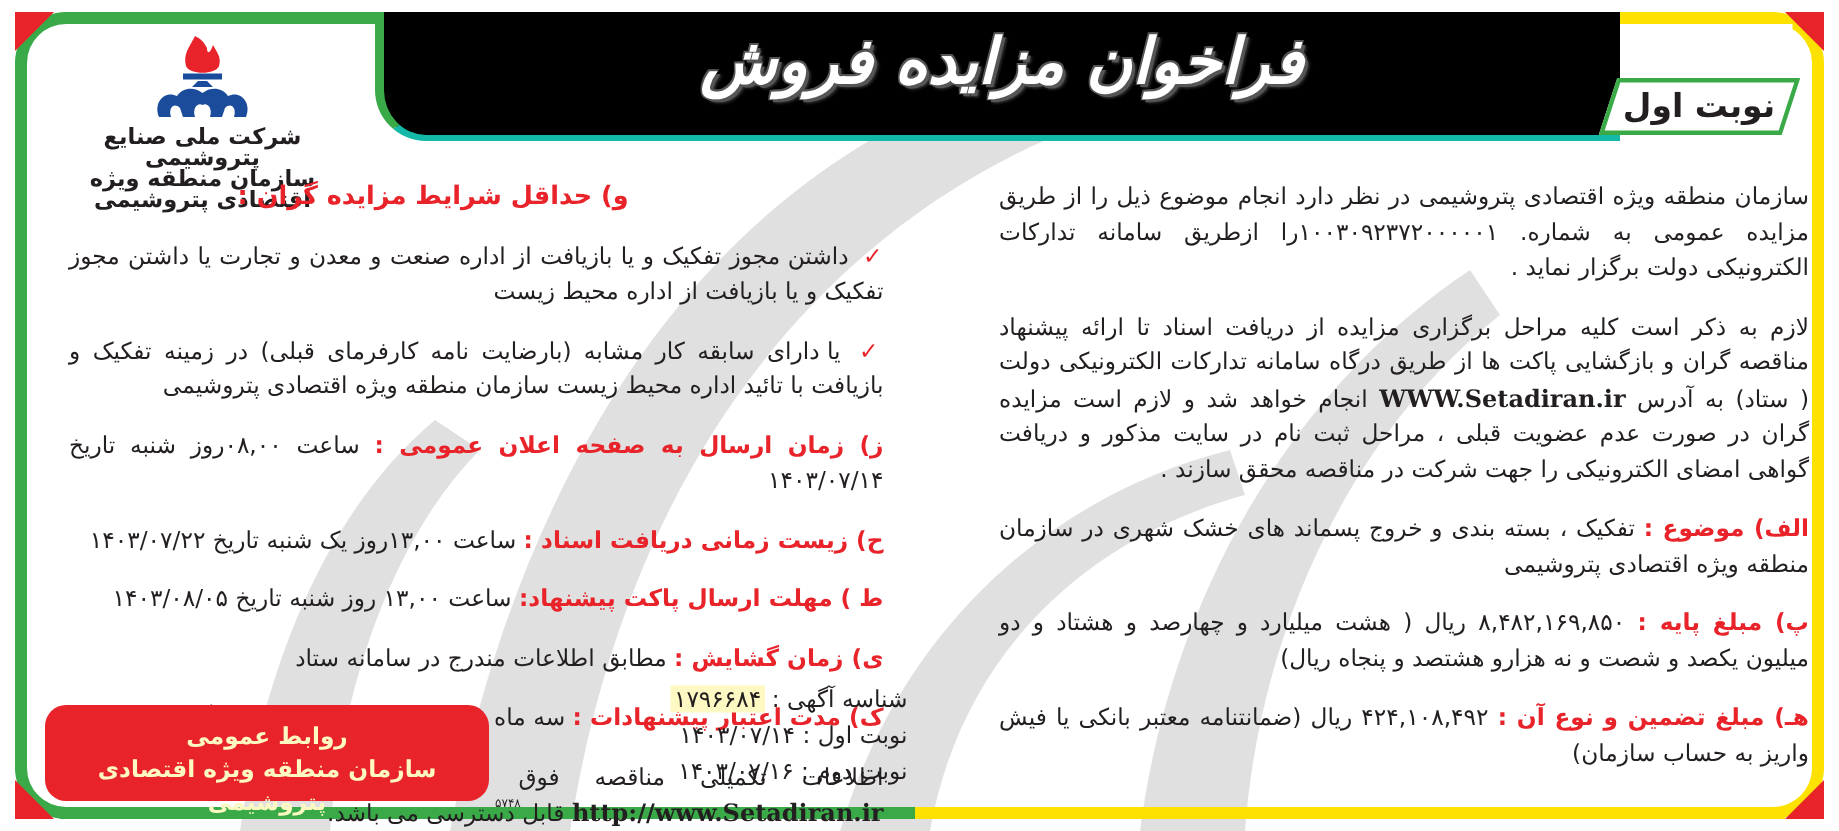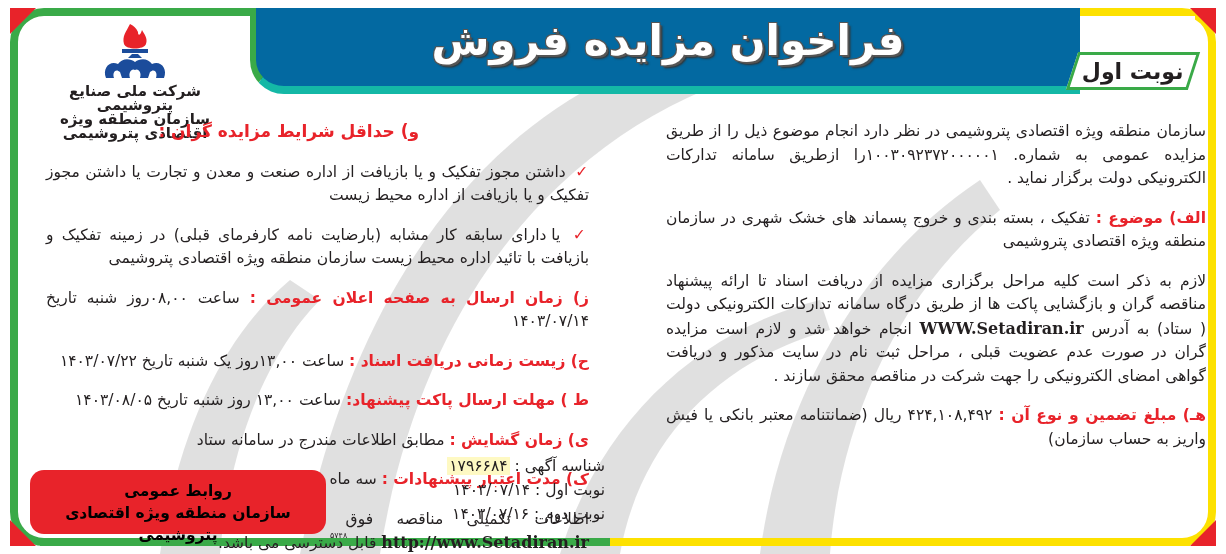--- a/index.html
+++ b/index.html
@@ -25,22 +25,22 @@
   .frame-yellow { position: absolute; left: 610px; top: 8px; width: 606px; height: 538px;
     border: 8px solid #fde100; border-left: none; border-radius: 0 34px 34px 0; }
   .frame-yellow::after { content: ""; position: absolute; left: 0; bottom: -8px; width: 0; height: 8px; }
 
   
   .bottom-green { position: absolute; left: 40px; bottom: 8px; width: 570px; height: 8px; background: #3aaa48; }
   .bottom-yellow { position: absolute; left: 610px; bottom: 8px; width: 580px; height: 8px; background: #fde100; }
 
   
   .banner { position: absolute; left: 250px; top: 8px; width: 830px; height: 86px;
-    background: #0369a1; border-left: 6px solid #3aaa48; border-bottom: 8px solid #14b8a6;
-    border-radius: 0 0 0 34px; }
+    background: #000000; border-left: 6px solid #3aaa48; border-bottom: 4px solid #14b8a6;
+    border-radius: 0 0 0 34px; font-style: italic; }
   .banner-title { position: absolute; left: 0; right: 0; top: 8px; text-align: center;
     font-family: "DejaVu Sans", sans-serif; font-weight: bold; font-size: 42px; color: #ffffff;
     text-shadow: 2px 2px 0 #555, -1px -1px 0 #555, 1px -1px 0 #555, -1px 1px 0 #555, 3px 3px 2px #333;
     direction: rtl; letter-spacing: 1px; }
 
   
   .tr-white { position: absolute; left: 1080px; top: 16px; width: 115px; height: 80px; background: #fff; }
 
   .nobat-label { position: absolute; left: 1072px; top: 52px; width: 122px; height: 38px;
     border: 3px solid #3aaa48; background: #fff; transform: skewX(-18deg);
@@ -62,21 +62,21 @@
   .web { font-family: "DejaVu Serif", serif; font-weight: bold; direction: ltr; unicode-bidi: embed; font-size: 16px; }
   .check { color: #e8232a; font-weight: bold; margin-left: 4px; }
   .hl { background: #fef9c3; padding: 0 2px; }
   .indent { padding-right: 170px; }
 
   
   .wm { position: absolute; left: 0; top: 0; width: 1226px; height: 554px; pointer-events: none; opacity: 0.22; }
 
   
   .pr-box { position: absolute; left: 30px; top: 470px; width: 296px; height: 64px; background: #e8232a;
-    border-radius: 14px; color: #000000; text-align: center; direction: rtl; font-weight: bold; font-size: 15.5px; line-height: 22px; padding-top: 10px; }
+    border-radius: 14px; color: #fef9c3; text-align: center; direction: rtl; font-weight: bold; font-size: 15.5px; line-height: 22px; padding-top: 10px; }
   .code-small { position: absolute; left: 330px; top: 531px; font-size: 8px; color: #231f20; }
 
   .footer-info { position: absolute; left: 335px; top: 454px; width: 270px; direction: rtl; font-size: 15.5px; line-height: 24px; text-align: right; }
 </style>
 </head>
 <body>
 
 <div class="ad">
 
   <svg class="wm" viewBox="0 0 1226 554">
@@ -111,27 +111,31 @@
       <path d="M6 56 C 2 46, 10 38, 18 42 C 22 36, 30 36, 35 40 C 40 36, 48 36, 52 42 C 60 38, 68 46, 64 56 L 56 56 C 58 50, 54 46, 50 50 L 48 56 L 40 56 C 42 50, 38 46, 35 48 C 32 46, 28 50, 30 56 L 22 56 L 20 50 C 16 46, 12 50, 14 56 Z" fill="#1b4c9b"></path>
       <path d="M28 36 L 42 36 L 38 32 L 32 32 Z" fill="#1b4c9b"></path>
     </svg>
     <div class="logo-line">شرکت ملی صنایع پتروشیمی</div>
     <div class="logo-line">سازمان منطقه ویژه اقتصادی پتروشیمی</div>
   </div>
 
   <div class="col col-right">
     <p>سازمان منطقه ویژه اقتصادی پتروشیمی در نظر دارد انجام موضوع ذیل را از طریق مزایده عمومی به شماره. ۱۰۰۳۰۹۲۳۷۲۰۰۰۰۰۱را ازطریق سامانه تدارکات الکترونیکی دولت برگزار نماید .</p>
     <p>
-      <span class="hd">الف) موضوع :</span>
-      <span>تفکیک ، بسته بندی و خروج پسماند های خشک شهری در سازمان منطقه ویژه اقتصادی پتروشیمی</span>
-    </p>
-    <p>
       <span>لازم به ذکر است کلیه مراحل برگزاری مزایده از دریافت اسناد تا ارائه پیشنهاد مناقصه گران و بازگشایی پاکت ها از طریق درگاه سامانه تدارکات الکترونیکی دولت ( ستاد) به آدرس</span>
       <span class="web">WWW.Setadiran.ir</span>
       <span>انجام خواهد شد و لازم است مزایده گران در صورت عدم عضویت قبلی ، مراحل ثبت نام در سایت مذکور و دریافت گواهی امضای الکترونیکی را جهت شرکت در مناقصه محقق سازند .</span>
+    </p>
+    <p>
+      <span class="hd">الف) موضوع :</span>
+      <span>تفکیک ، بسته بندی و خروج پسماند های خشک شهری در سازمان منطقه ویژه اقتصادی پتروشیمی</span>
+    </p>
+    <p>
+      <span class="hd">پ) مبلغ پایه :</span>
+      <span>۸,۴۸۲,۱۶۹,۸۵۰   ریال (  هشت میلیارد و چهارصد و هشتاد و دو میلیون یکصد و شصت و نه هزارو هشتصد و پنجاه ریال)</span>
     </p>
     <p>
       <span class="hd">هـ) مبلغ تضمین و نوع آن :</span>
       <span>۴۲۴,۱۰۸,۴۹۲ ریال (ضمانتنامه معتبر بانکی یا فیش واریز به حساب سازمان)</span>
     </p>
   </div>
 
   <div class="col col-left">
     <p class="indent">
       <span class="hd" style="font-size:17px">و) حداقل شرایط مزایده گران :</span>

